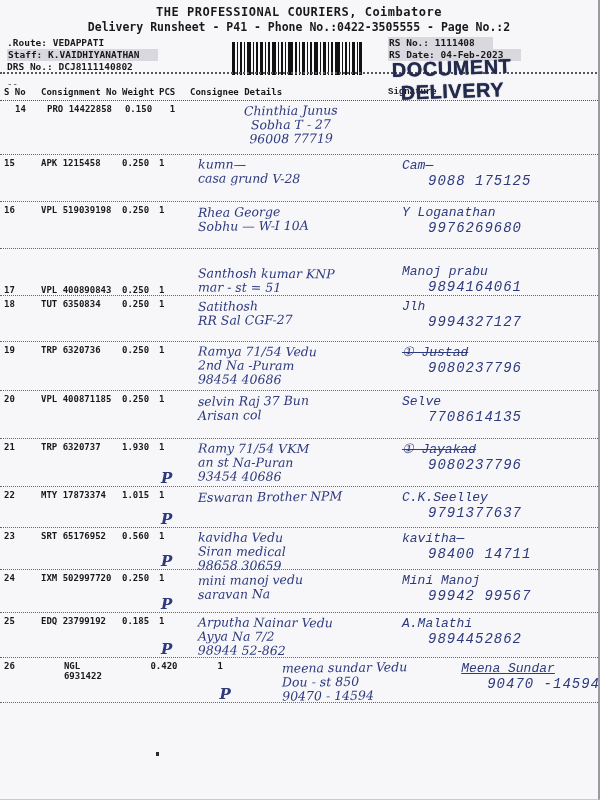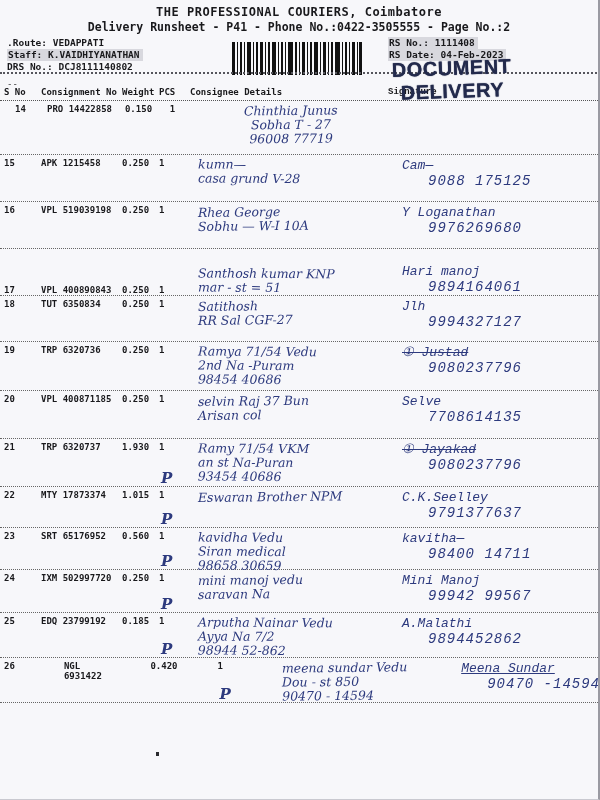--- a/index.html
+++ b/index.html
@@ -10,21 +10,21 @@
   .print { color:#19191c; font-weight:bold; }
   .hand  { font-family:"DejaVu Serif", serif; font-style:italic; color:#2d3a7e; }
 
   
   #company  { position:absolute; top:5px;  left:0; width:100%; text-align:center; font-size:12px; letter-spacing:.5px; }
   #subtitle { position:absolute; top:20px; left:0; width:100%; text-align:center; font-size:11.5px; }
   .meta-left { position:absolute; left:7px; font-size:9.5px; white-space:pre; }
   #route-line { top:37px; } #staff-line { top:49px; } #drs-line { top:61px; }
   .meta-right { position:absolute; left:388px; font-size:9.5px; white-space:pre; }
   #rsno-line { top:37px; } #rsdate-line { top:49px; }
-  .hl { background:#d8d8de; padding:0 3px 1px 1px; }
+  .hl { background:#d8d8de; padding:0 18px 1px 1px; }
   #barcode { position:absolute; left:232px; top:42px; width:130px; height:33px; }
   #stamp { position:absolute; left:342px; top:57px; width:220px; text-align:center;
            font-family:"Liberation Sans", sans-serif; font-weight:bold; font-size:20px;
            letter-spacing:.5px; color:#232a4c; transform:rotate(-2deg);
            text-shadow:0 0 1px #232a4c; z-index:3; }
   #dash-sep { position:absolute; left:0; top:72px; width:600px; border-bottom:2px dotted #55555c; }
   #dash-tick { position:absolute; left:7px; top:79px; font-size:9px; color:#333; }
 
   
   #table { position:absolute; left:0; top:84px; width:600px; }
@@ -177,21 +177,21 @@
     <div class="cell c-weight print">0.250</div>
     <div class="cell c-pcs print">
       <span>1</span>
       <span class="pmark hand"></span>
     </div>
     <div class="cell c-consignee hand">
             <div class="hline">Santhosh kumar  KNP</div>
             <div class="hline">mar - st = 51</div>
           </div>
     <div class="cell c-sign hand">
-      <div class="sig-name">Hari manoj</div>
+      <div class="sig-name">Manoj prabu</div>
       <div class="sig-phone">9894164061</div>
     </div>
   </div>
         <div class="trow" style="height: 46px;">
     <div class="cell c-sno print">18</div>
     <div class="cell c-consign print">TUT 6350834</div>
     <div class="cell c-weight print">0.250</div>
     <div class="cell c-pcs print">
       <span>1</span>
       <span class="pmark hand"></span>

